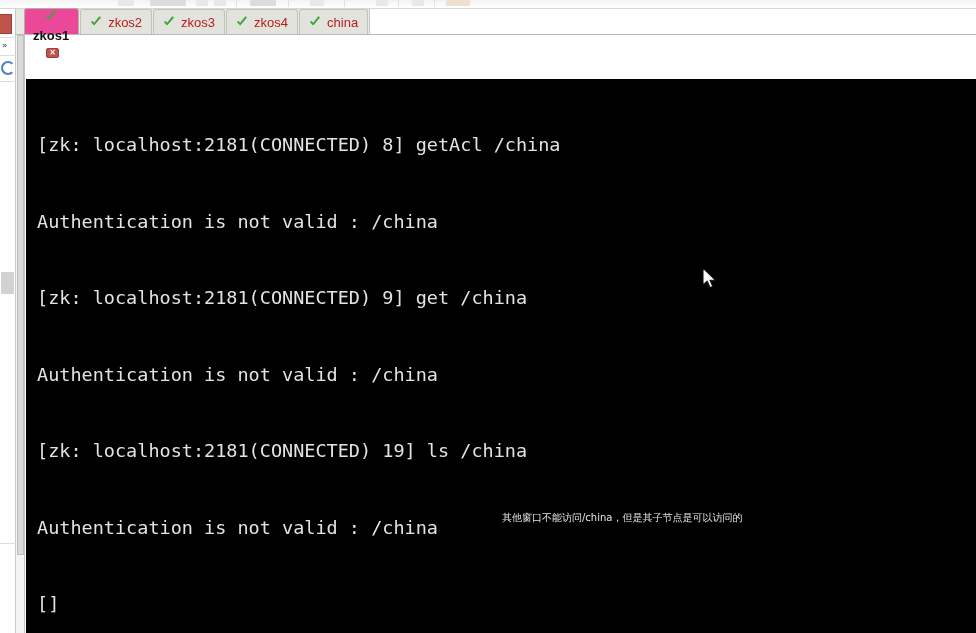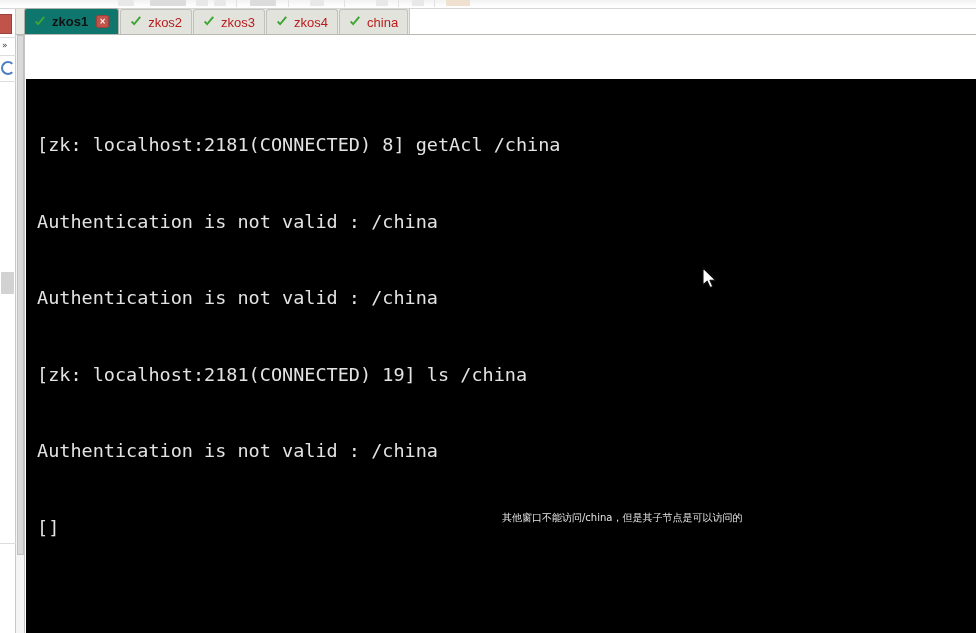--- a/index.html
+++ b/index.html
@@ -122,26 +122,27 @@
     border-bottom: none;
     border-radius: 3px 3px 0 0;
     margin-right: 1px;
     font-size: 13px;
     color: #b91c1c;
     box-sizing: border-box;
     cursor: pointer;
     white-space: nowrap;
   }
   .tab.active {
-    background: #0f766e;
+    background: #ec4899;
     border-color: #b0b0aa;
     font-weight: bold;
     color: #111111;
     height: 26px;
     z-index: 2;
+    flex-direction: column;
   }
   .tab .check {
     display: inline-block;
     width: 14px; height: 14px;
     flex: 0 0 auto;
     position: relative;
   }
   .tab .check svg { display: block; }
   .tab-close {
     display: inline-flex;
@@ -319,20 +320,21 @@
   <div class="term-wrap">
 
     <div class="term-scroll-track">
       <div class="term-scroll-thumb"></div>
     </div>
 
     <div class="term-screen">
       <div class="term-lines">
         <span class="ln">[zk: localhost:2181(CONNECTED) 8] getAcl /china</span>
         <span class="ln">Authentication is not valid : /china</span>
+        <span class="ln">[zk: localhost:2181(CONNECTED) 9] get /china</span>
         <span class="ln">Authentication is not valid : /china</span>
         <span class="ln">[zk: localhost:2181(CONNECTED) 19] ls /china</span>
         <span class="ln">Authentication is not valid : /china</span>
         <span class="ln">[]</span>
         
         
         
         
         
         

